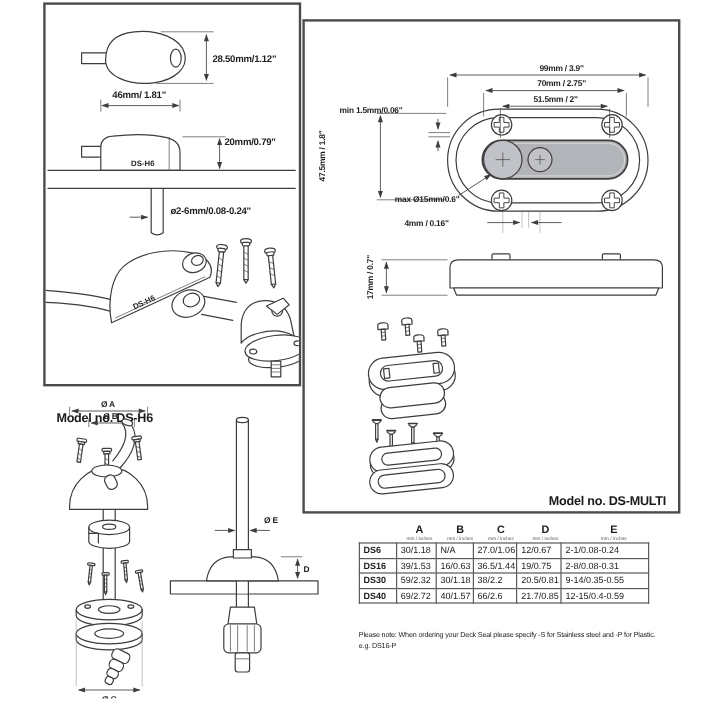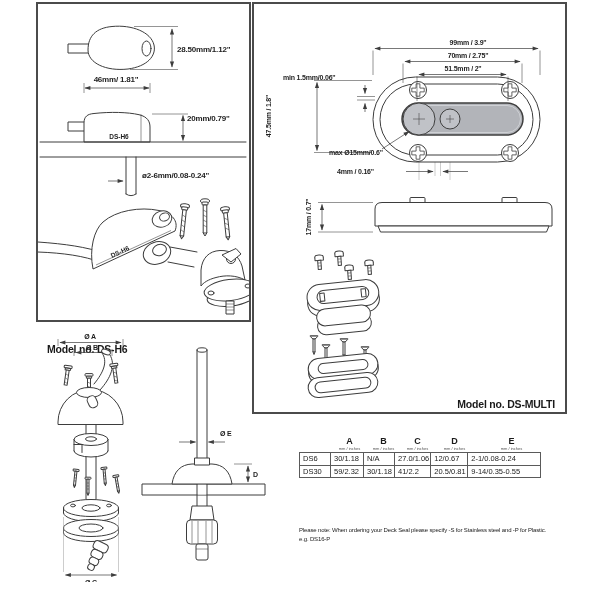--- a/index.html
+++ b/index.html
@@ -21,21 +21,21 @@
   svg .t65{font-size:6.5px;font-weight:700;}
   
   #spec-table{position:absolute;left:299px;top:437px;}
   .thead{display:flex;height:15px;}
   .hc{display:flex;flex-direction:column;align-items:center;justify-content:flex-start;}
   .hl{font-size:9px;font-weight:700;line-height:9px;color:#1a1a1a;}
   .hu{font-size:4px;color:#555;line-height:5px;white-space:nowrap;}
   table.spec{border-collapse:collapse;table-layout:fixed;}
   table.spec td{border:1px solid #5a5a5a;font-size:7.5px;color:#1a1a1a;
     padding:1px 1px 1px 3px;height:9.5px;line-height:9.5px;white-space:nowrap;overflow:hidden;}
-  table.spec td.mdl{font-weight:400;}
+  table.spec td.mdl{font-weight:700;}
   .note{position:absolute;left:299px;top:526px;width:295px;font-size:6px;letter-spacing:-0.15px;
         color:#222;line-height:9px;white-space:nowrap;}
 </style>
 </head>
 <body>
 
 <div id="sheet">
 
   <svg width="0" height="0" style="position:absolute">
     <defs>
@@ -116,21 +116,21 @@
         <ellipse class="lnf" cx="192" cy="286" rx="26" ry="10.5" transform="rotate(-7 192 286)"></ellipse>
         <ellipse class="ln" cx="173" cy="289" rx="3" ry="2"></ellipse>
         <ellipse class="ln" cx="210" cy="282" rx="3" ry="2"></ellipse>
         <rect class="lnf" x="188" y="297" width="8" height="13"></rect>
         <path class="thin" d="M 188,300 H 196 M 188,303 H 196 M 188,306 H 196"></path>
       </g>
     </svg>
     <div class="model-label" style="left:9px;top:299px;margin-top:40px;">Model no. DS-H6</div>
   </section>
 
-  <section class="panel" style="left:252px;top:2px;width:315px;height:412px;">
+  <section class="panel" style="left:252px;top:16px;width:315px;height:412px;">
     <svg width="311" height="408" viewBox="0 0 311 408">
 
       <g>
         <path class="xthin" d="M 165,97 V 176 M 196,97 V 176 M 146,115 H 215 M 181,131 V 172 M 186.5,131 V 172"></path>
         <rect class="lnf" x="119" y="73" width="167" height="85" rx="42.5"></rect>
         <rect class="ln" x="126" y="80" width="153" height="71" rx="35.5"></rect>
         <rect x="148" y="99" width="121" height="32" rx="16" style="fill:#b2b4b9;stroke:#3f3f3f;stroke-width:1.5"></rect>
         <rect x="150.5" y="101.5" width="116" height="27" rx="13.5" style="fill:none;stroke:#cfd1d5;stroke-width:1"></rect>
         <circle cx="165" cy="115" r="16" style="fill:#c0c2c7;stroke:#3f3f3f;stroke-width:1"></circle>
         <circle cx="196" cy="115" r="10" style="fill:#c0c2c7;stroke:#3f3f3f;stroke-width:1"></circle>
@@ -401,26 +401,42 @@
       <tbody>
         <tr>
           <td class="mdl">DS6</td>
           <td>30/1.18</td>
           <td>N/A</td>
           <td>27.0/1.06</td>
           <td>12/0.67</td>
           <td>2-1/0.08-0.24</td>
         </tr>
         <tr>
+          <td class="mdl">DS16</td>
+          <td>39/1.53</td>
+          <td>16/0.63</td>
+          <td>36.5/1.44</td>
+          <td>19/0.75</td>
+          <td>2-8/0.08-0.31</td>
+        </tr>
+        <tr>
           <td class="mdl">DS30</td>
           <td>59/2.32</td>
           <td>30/1.18</td>
-          <td>41/2.2</td>
+          <td>38/2.2</td>
           <td>20.5/0.81</td>
           <td>9-14/0.35-0.55</td>
+        </tr>
+        <tr>
+          <td class="mdl">DS40</td>
+          <td>69/2.72</td>
+          <td>40/1.57</td>
+          <td>66/2.6</td>
+          <td>21.7/0.85</td>
+          <td>12-15/0.4-0.59</td>
         </tr>
       </tbody>
     </table>
   </div>
 
   <div class="note">
     <div>Please note: When ordering your Deck Seal please specify -S for Stainless steel and -P for Plastic.</div>
     <div>e.g. DS16-P</div>
   </div>
 

